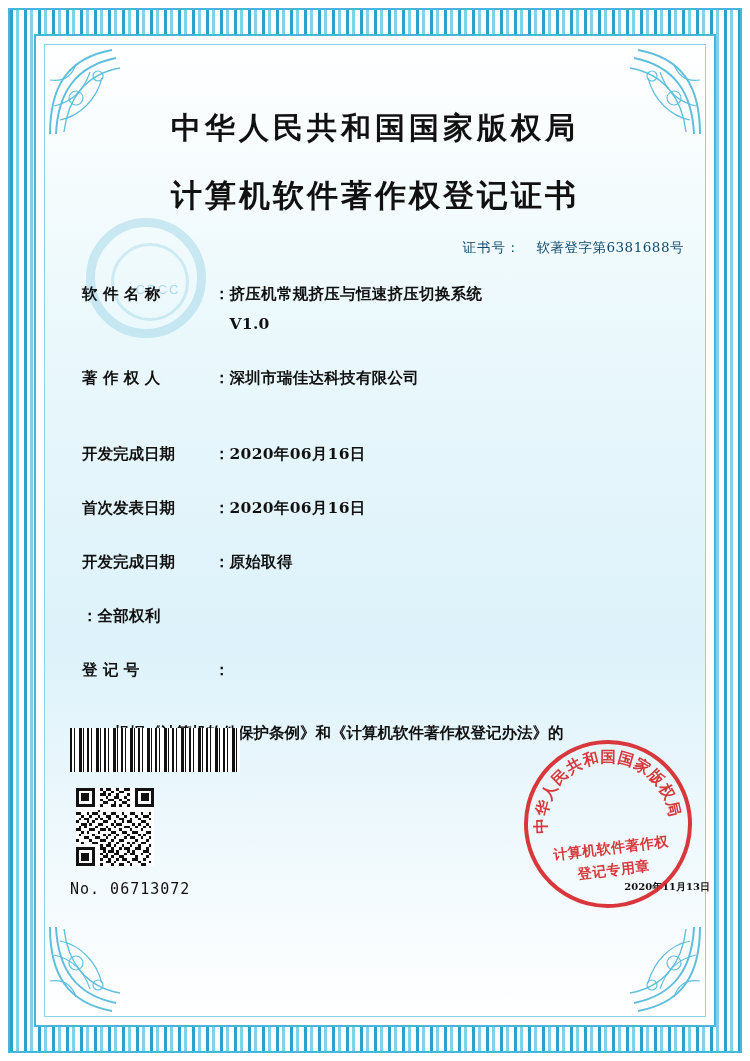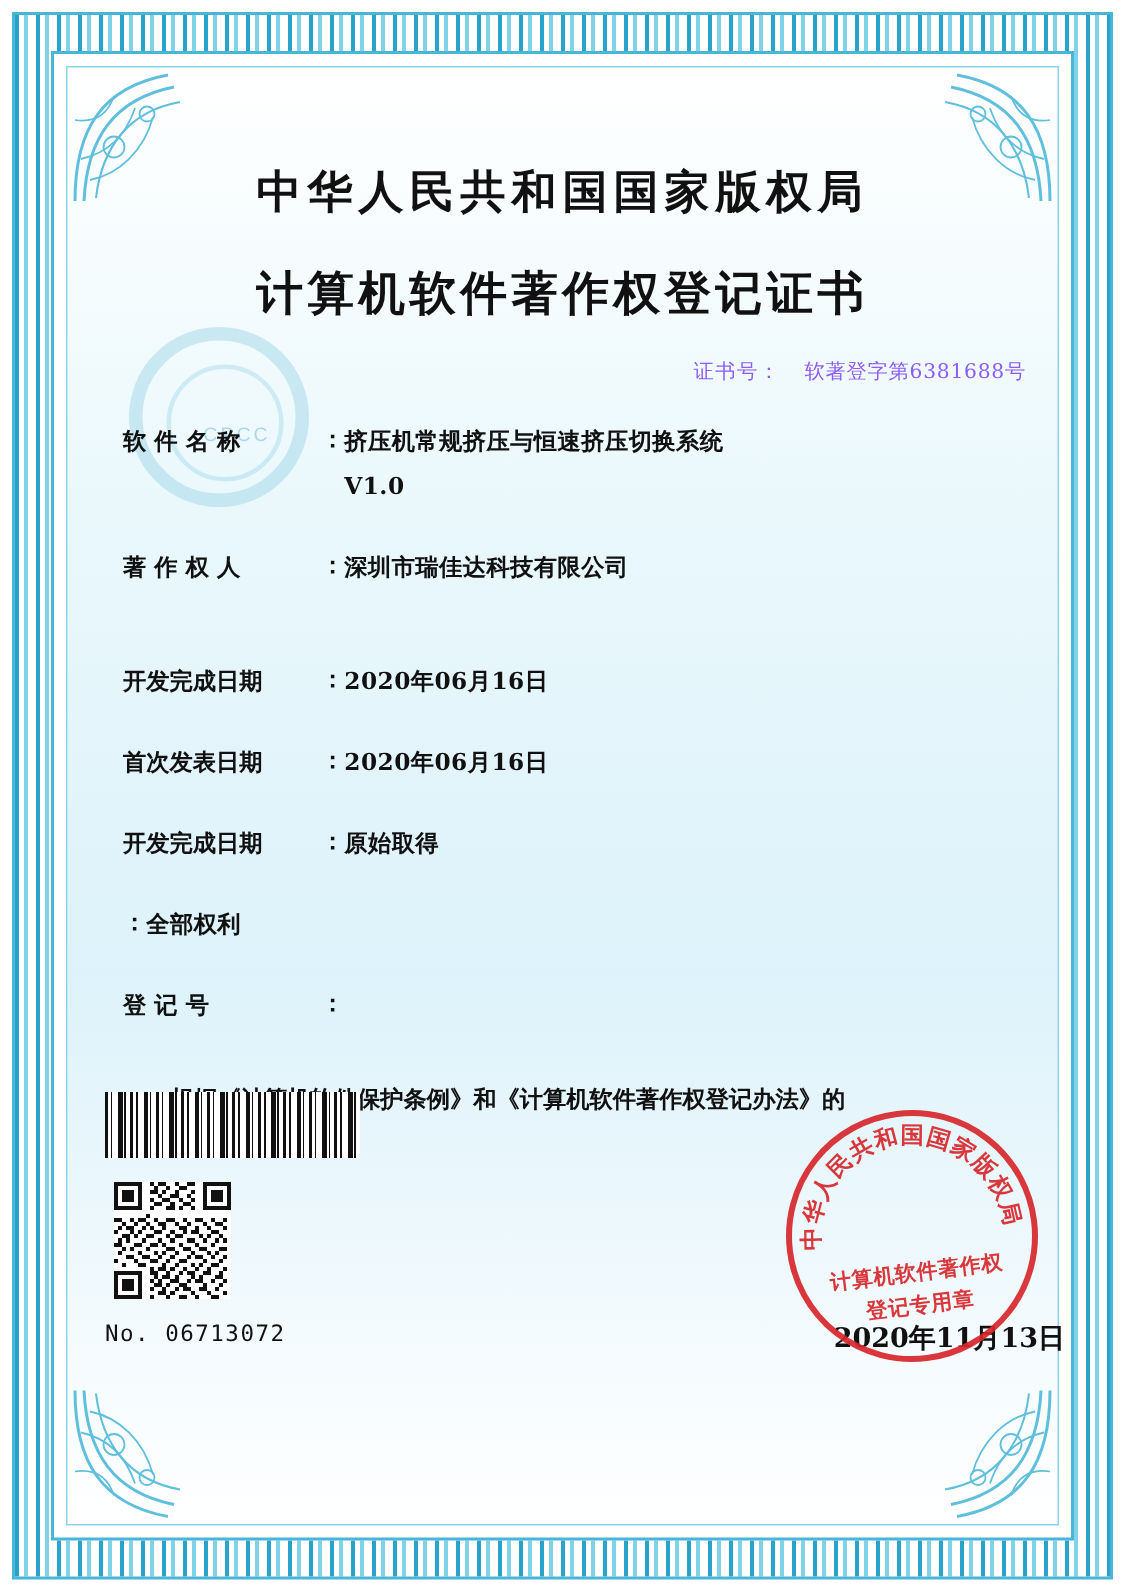--- a/index.html
+++ b/index.html
@@ -123,21 +123,21 @@
     margin-top: 26px;
     font-weight: 700;
     font-family: "DejaVu Serif", "Liberation Serif", serif;
   }
 
   .cert-no-row {
     margin-top: 22px;
     text-align: right;
     padding-right: 6px;
     font-size: 13.5px;
-    color: #8b5cf6;
+    color: #0c4a6e;
     font-family: "DejaVu Serif", "Liberation Serif", serif;
   }
   .cert-no-row .lbl { letter-spacing: 1px; }
   .cert-no-row .val { margin-left: 16px; letter-spacing: .5px; }
 
   .fields {
     margin-top: 22px;
     padding-left: 22px;
   }
   .field-row {
@@ -205,21 +205,21 @@
     left: 70px; top: 880px;
     font-size: 15px;
     color: #111;
     letter-spacing: 1px;
     font-family: "DejaVu Sans Mono", monospace;
     text-align: center;
   }
   .date-line {
     position: absolute;
     right: 40px; top: 880px;
-    font-size: 18px;
+    font-size: 10px;
     color: #111;
     font-family: "DejaVu Serif", "Liberation Serif", serif;
     font-weight: 700;
   }
 
   
   .seal {
     position: absolute;
     right: 58px; top: 740px;
     width: 168px; height: 168px;

